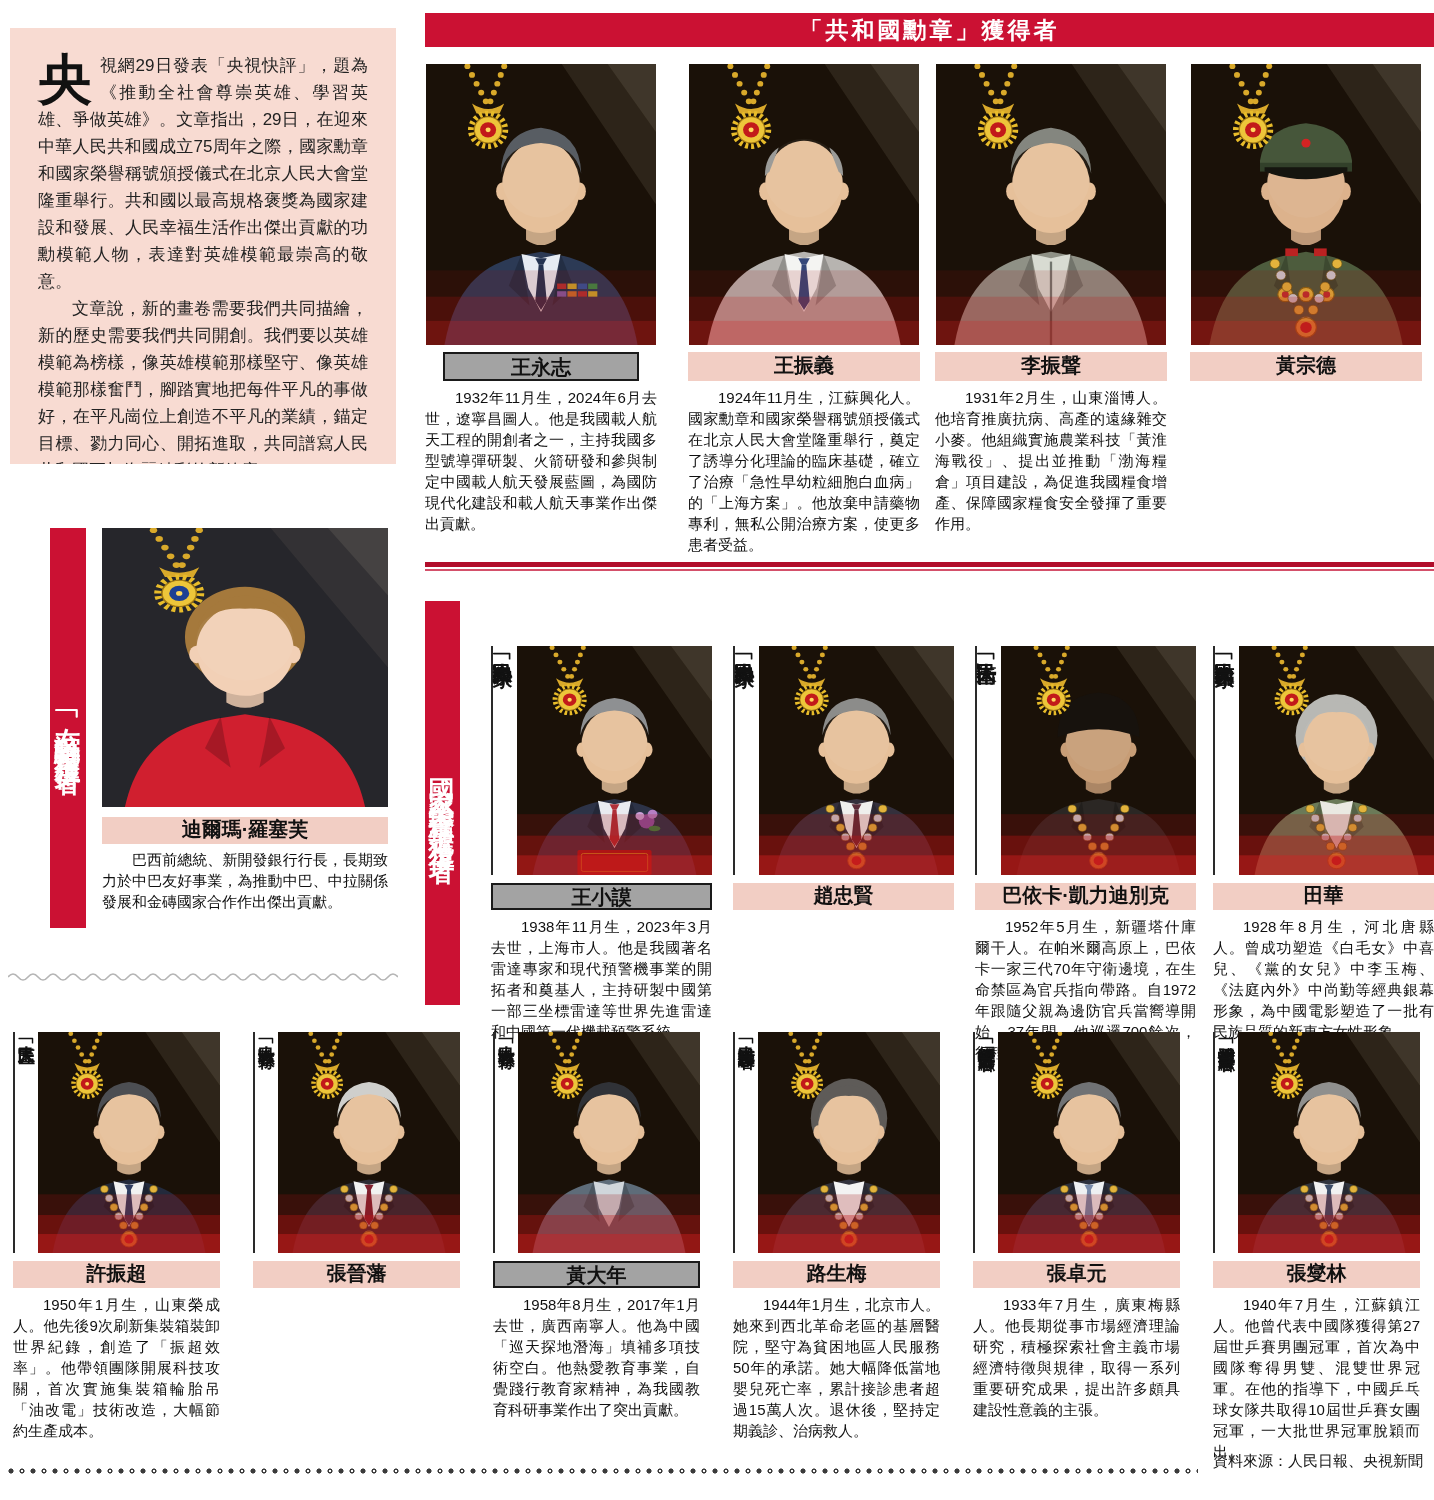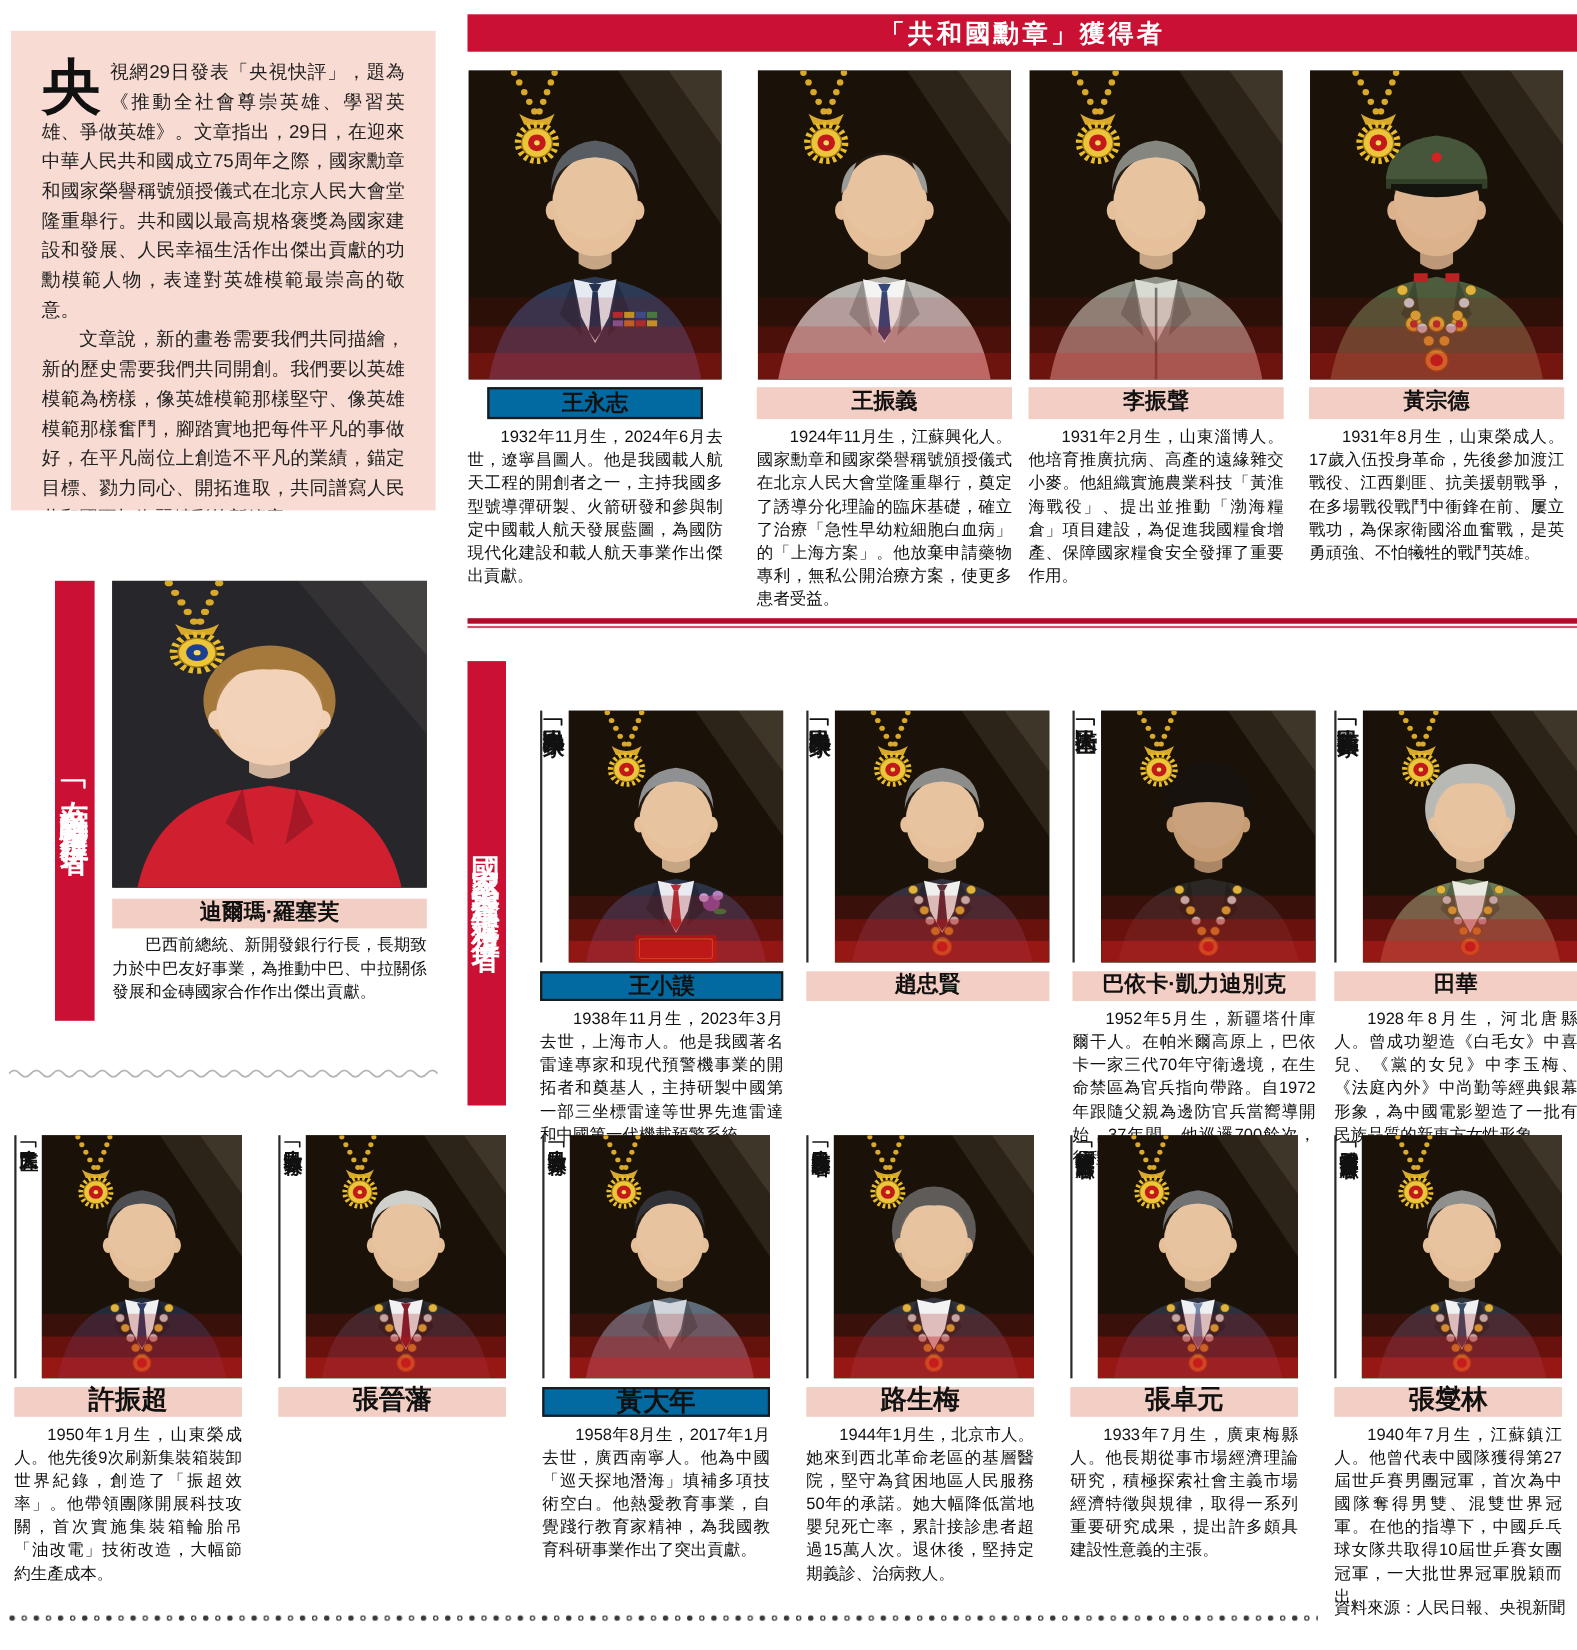--- a/index.html
+++ b/index.html
@@ -25,21 +25,21 @@
   .divider-b{position:absolute;left:425px;top:569px;width:1009px;height:2px;background:#d4506a;}
 
   
   .card{position:absolute;}
   .photo{background:#1d1309;overflow:hidden;}
   .photo svg{display:block;}
   .photo-row{display:flex;align-items:flex-start;}
   .vlabel{writing-mode:vertical-rl;text-orientation:mixed;font-weight:600;color:#111;
     border-left:2px solid #2a2a2a;box-sizing:border-box;padding-left:2px;letter-spacing:1px;}
   .namebox{background:var(--pink);font-weight:bold;text-align:center;box-sizing:border-box;}
-  .namebox.deceased{background:#0369a1;border:2px solid #1a1a1a;}
+  .namebox.deceased{background:#a3a3a3;border:2px solid #1a1a1a;}
   .bio{font-size:15px;line-height:21px;text-align:justify;text-indent:2em;color:#101010;}
 
   .top-card{top:64px;width:232px;}
   .top-card .photo{width:230px;height:281px;margin:0 auto;}
   .top-card .namebox{margin:7px auto 0;height:29px;line-height:26px;font-size:20px;width:100%;}
   .top-card .namebox.deceased{width:196px;}
   .top-card .bio{margin-top:6px;}
 
   .rousseff-card{left:102px;top:528px;width:286px;}
   .rousseff-card .photo{width:286px;height:279px;}
@@ -48,21 +48,21 @@
 
   .mid-card{top:601px;width:221px;margin-top:45px;}
   .mid-card .vlabel{width:26px;height:229px;font-size:20px;}
   .mid-card .photo{width:195px;height:229px;}
   .mid-card .namebox{margin-top:8px;height:27px;line-height:24px;font-size:20px;}
   .mid-card .bio{margin-top:6px;}
 
   .bot-card{top:1032px;width:207px;}
   .bot-card .vlabel{width:25px;height:221px;font-size:17px;}
   .bot-card .photo{width:182px;height:221px;}
-  .bot-card .namebox{margin-top:8px;height:27px;line-height:24px;font-size:24px;}
+  .bot-card .namebox{margin-top:8px;height:27px;line-height:24px;font-size:20px;}
   .bot-card .bio{margin-top:6px;}
 
   
   .wavy{position:absolute;left:8px;top:968px;width:390px;height:12px;}
   .dotline{position:absolute;left:6px;top:1466px;width:1192px;height:10px;background-repeat:repeat-x;
     background-image:
       radial-gradient(circle at 5px 5px,#3a3a3a 2.3px,rgba(0,0,0,0) 2.8px),
       radial-gradient(circle at 5px 5px,rgba(0,0,0,0) 1.1px,#3a3a3a 1.3px,#3a3a3a 2.3px,rgba(0,0,0,0) 2.8px);
     background-size:22px 10px,22px 10px;background-position:0 0,11px 0;}
   .source{position:absolute;left:1213px;top:1452px;width:221px;font-size:15px;font-weight:normal;color:#111;}
@@ -272,21 +272,20 @@
           <circle cx="52" cy="34" r="2.6" fill="#d9a92a"></circle>
           <circle cx="56" cy="34" r="2.6" fill="#d9a92a"></circle>
           <path d="M40,36 Q54,46 68,36 L64,45 L44,45 Z" fill="#d9a92a"></path>
           <circle cx="54" cy="60" r="15" fill="none" stroke="#e8bc2a" stroke-width="5" stroke-dasharray="2.6,2.6"></circle>
           <circle cx="54" cy="60" r="12" fill="#edc53a" stroke="#a87d12"></circle>
           <circle cx="54" cy="60" r="7" fill="#c21a1a"></circle>
           <circle cx="54" cy="60" r="2.2" fill="#ffd95e"></circle>
         </svg>
       </div>
     <div class="namebox">黃宗德</div>
-    <div class="bio">1931年8月生，山東榮成人。17歲入伍投身革命，先後參加渡江戰役、江西剿匪、抗美援朝戰爭，在多場戰役戰鬥中衝鋒在前、屢立戰功，為保家衛國浴血奮戰，是英勇頑強、不怕犧牲的戰鬥英雄。</div>
   </div>
 
   <div class="divider-a"></div>
   <div class="divider-b"></div>
 
   <div class="vbar friendship">「友誼勳章」獲得者</div>
   <div class="card rousseff-card">
     <div class="photo">
         <svg viewBox="0 0 200 256" width="100%" height="100%" preserveAspectRatio="none">
           <rect width="200" height="256" fill="#2b2b30"></rect>

